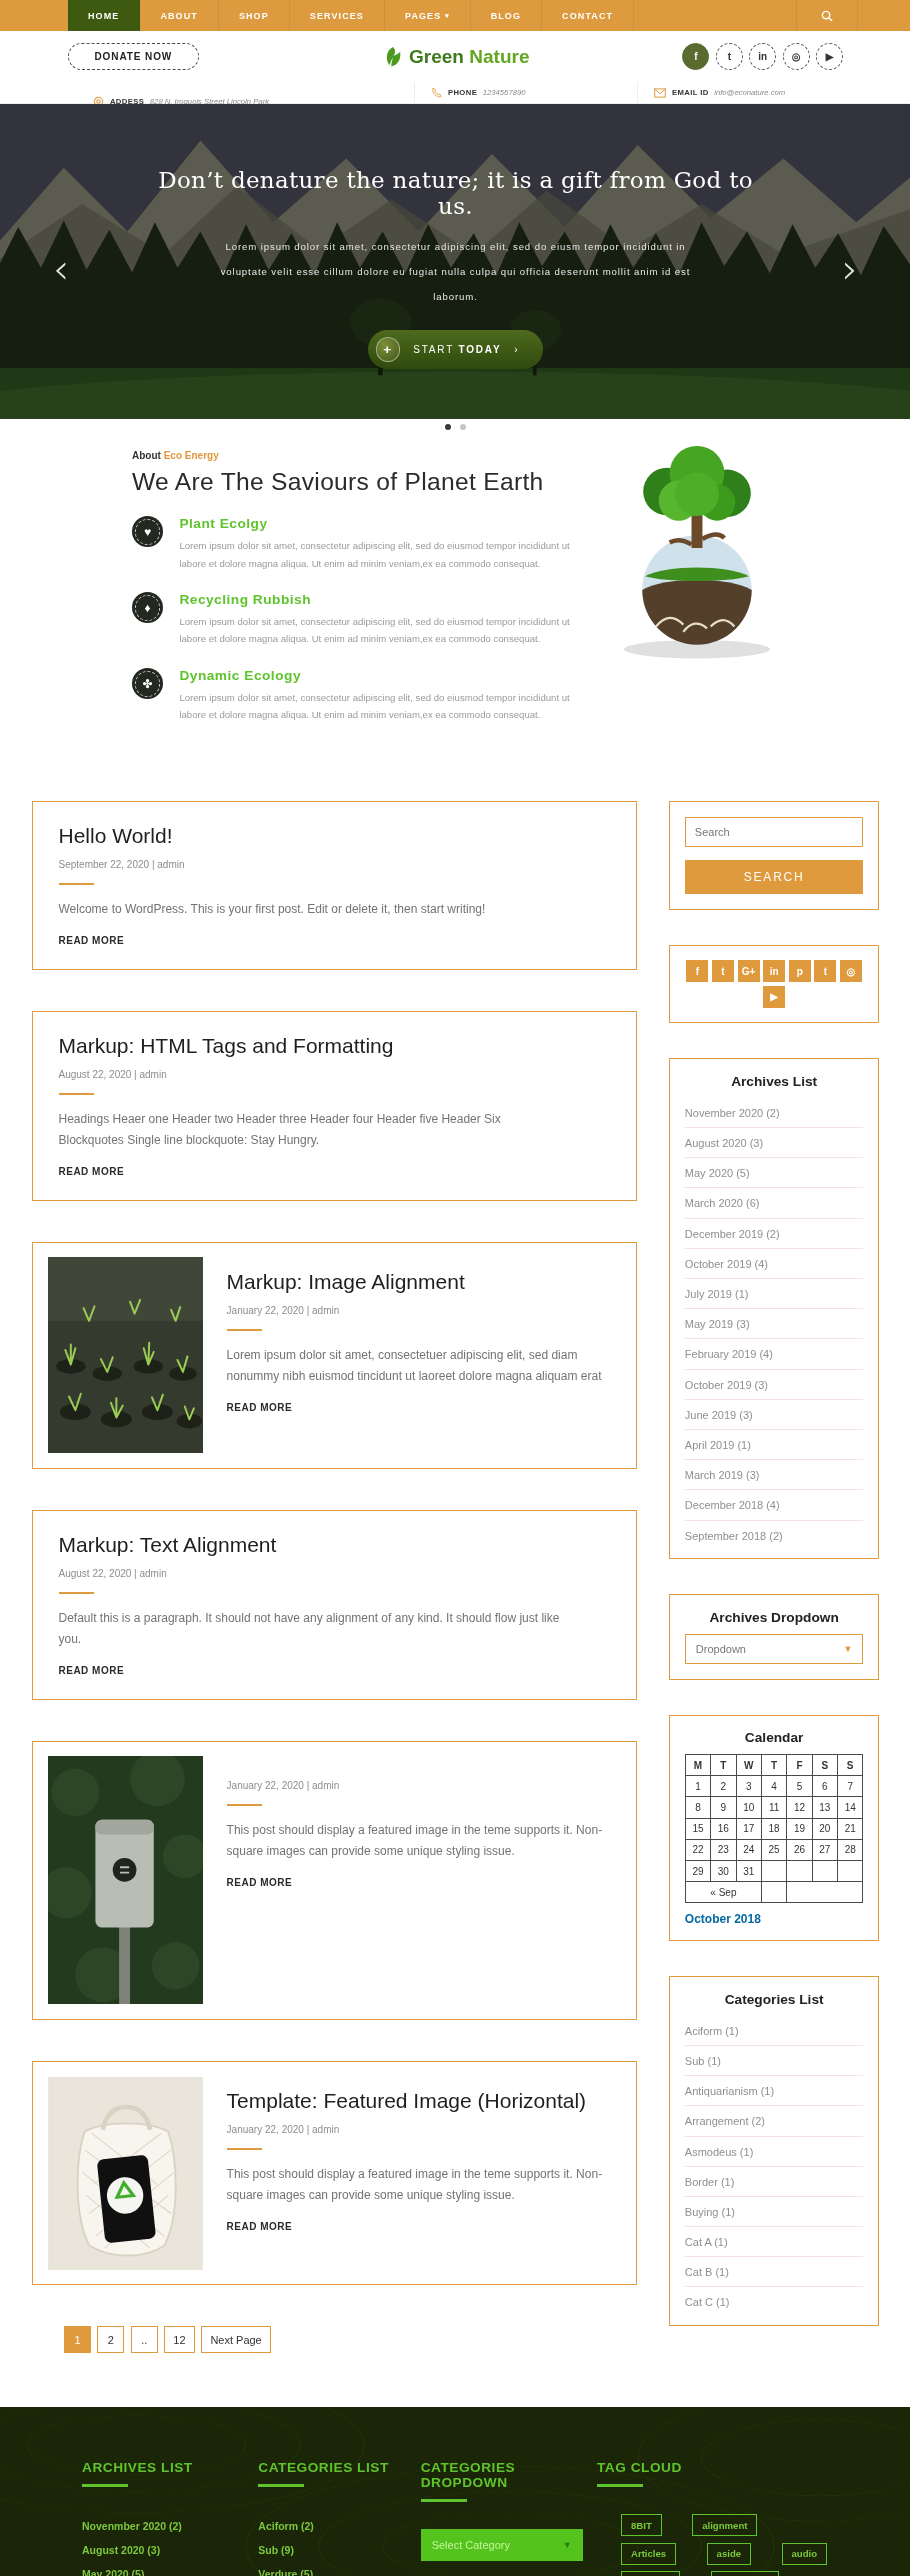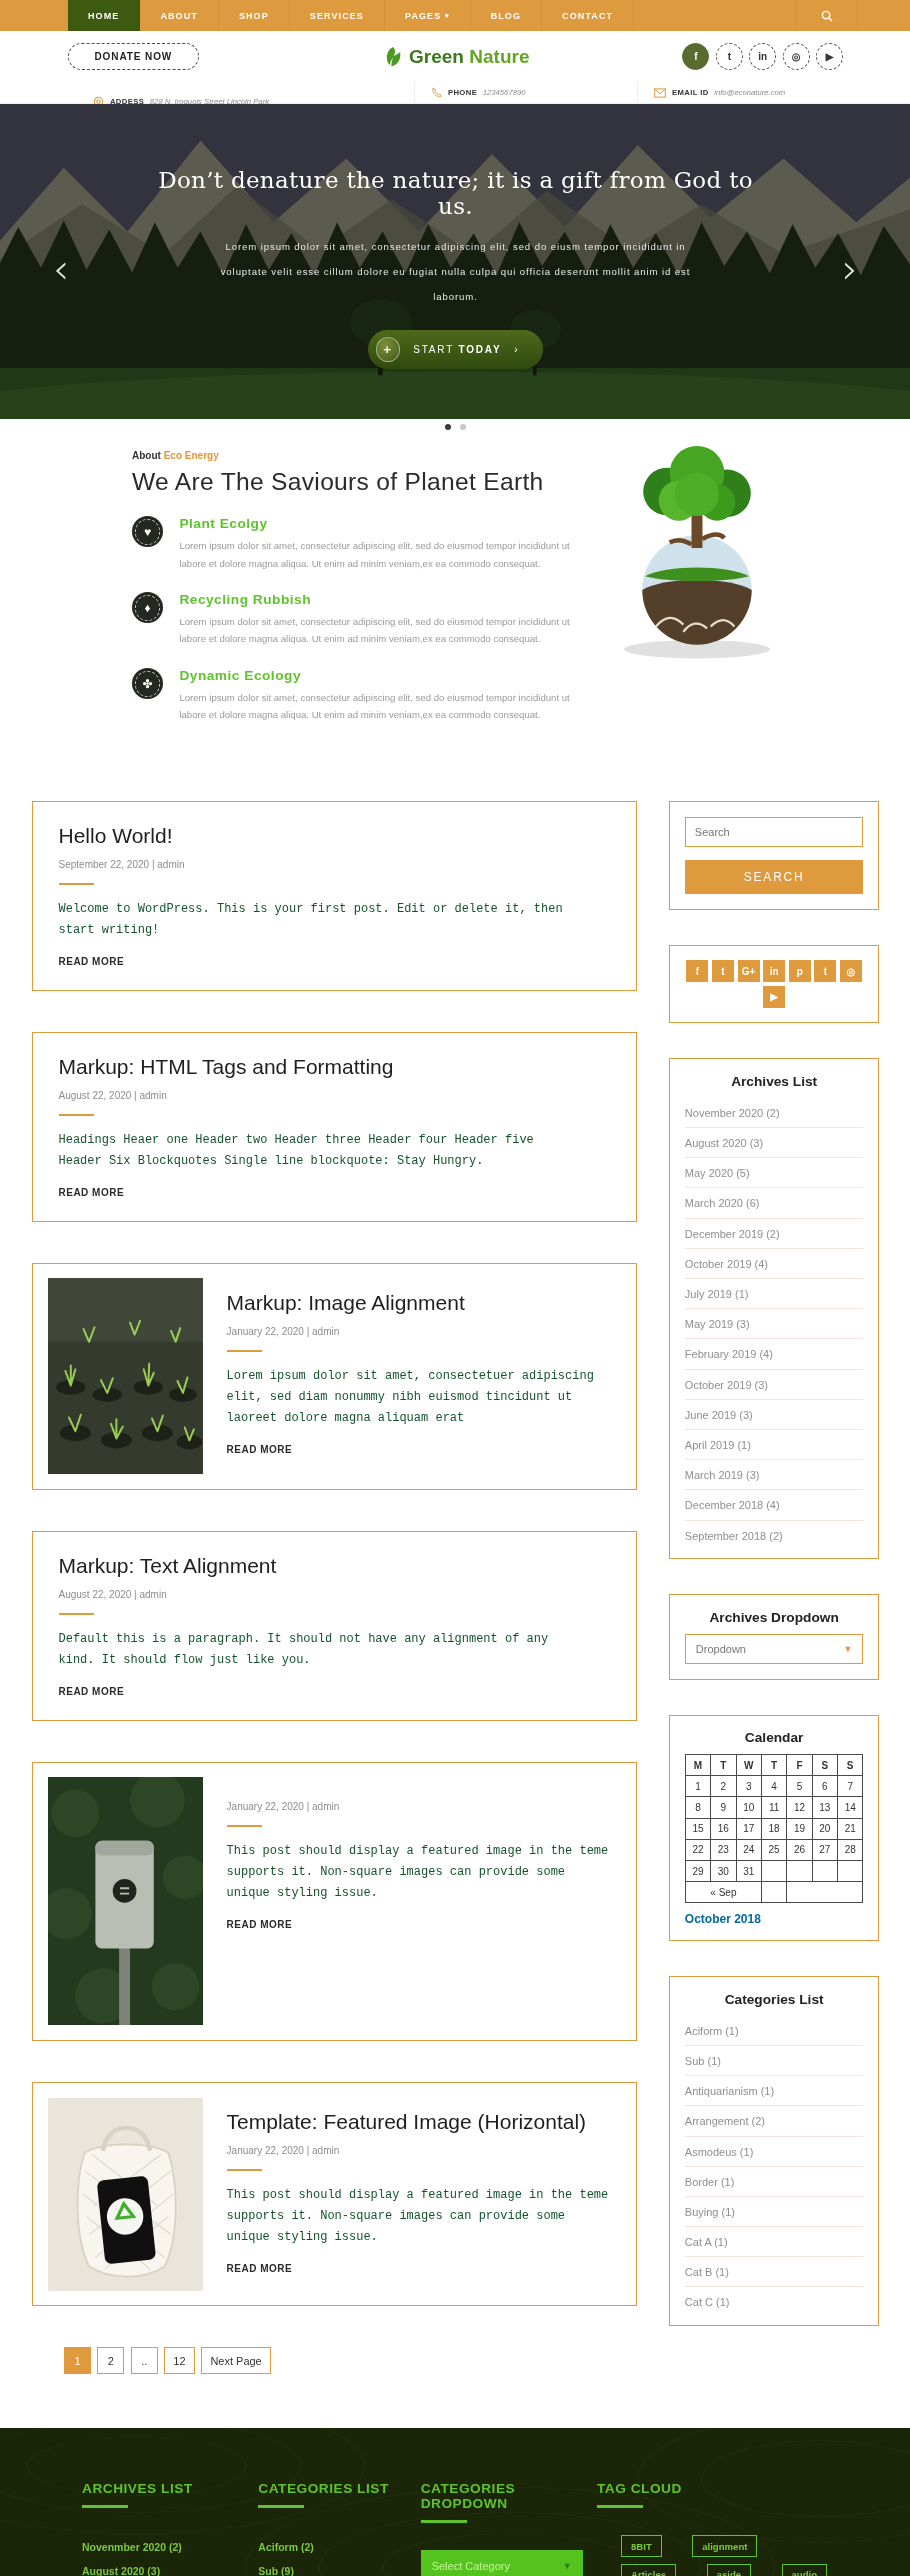--- a/index.html
+++ b/index.html
@@ -62,21 +62,21 @@
   .f-text { font-size:9.6px; color:#9b9b9b; line-height:1.85; margin-top:5.5px; }
   .globe { position:absolute; right:100px; top:9px; width:228px; height:219px; }
 
   
   .main { display:flex; align-items:flex-start; gap:32px; padding:0 32px; margin-top:53px; }
   .posts { width:606px; }
   .card { border:1.8px solid #e09a3e; padding:22px 25.5px; margin-bottom:41px; background:#fff; }
   .card h3 { font-size:21px; font-weight:500; color:#1f1f1f; cursor:pointer; }
   .meta { font-size:10px; color:#8d8d8d; margin-top:11px; }
   .meta-line { width:35px; height:1.8px; background:#e09a3e; margin:12.8px 0 14.6px; }
-  .excerpt { font-size:12px; color:#14532d; line-height:1.75; max-width:510px;font-family:Liberation Mono, monospace; }
+  .excerpt { font-size:12px; color:#737373; line-height:1.75; max-width:510px; }
   .readmore { display:inline-block; margin-top:14.6px; font-size:10px; font-weight:bold; color:#2b2b2b; letter-spacing:0.5px; cursor:pointer; }
   .card.with-image { display:flex; gap:24px; padding:14.6px; }
   .card.with-image .card-body { padding:12.8px 11px 12.8px 0; }
   .post-img { flex:none; display:block; }
 
   
   .pagination { display:flex; gap:6.4px; padding-left:32px; margin:5.5px 0 47px; }
   .pagination span { min-width:27px; height:27px; display:inline-flex; align-items:center; justify-content:center; border:1.8px solid #e09a3e; font-size:11px; color:#333; padding:0 8.2px; cursor:pointer; }
   .pagination span:first-of-type { background:#e09a3e; color:#fff; }
 

